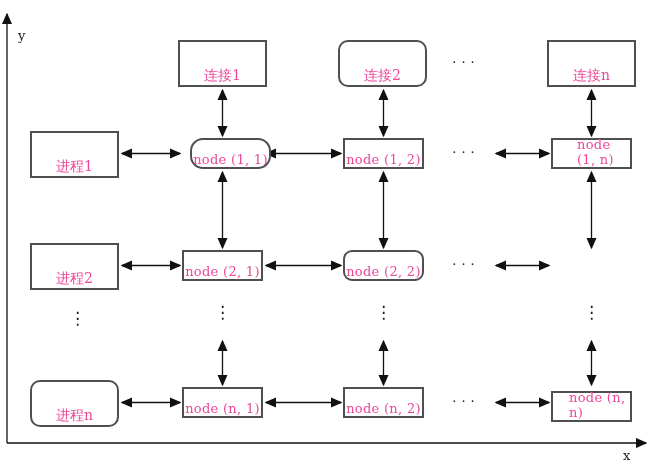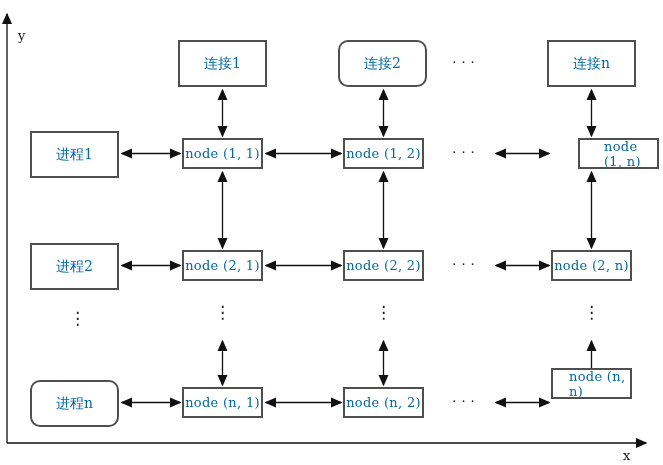--- a/index.html
+++ b/index.html
@@ -19,23 +19,23 @@
     position: absolute;
     left: 0; top: 0;
     width: 663px; height: 465px;
   }
   .box {
     position: absolute;
     background: #ffffff;
     border: 2px solid #4f4f4f;
     box-sizing: border-box;
     display: flex;
-    align-items: center;
+    align-items: flex-end;
     justify-content: center;
-    color: #0369a1;
+    color: #ec4899;
   }
   .big-box {
     width: 89px;
     height: 47px;
     font-size: 14px;
   }
   .node-box {
     width: 81px;
     height: 31px;
     font-size: 13px;
@@ -122,47 +122,44 @@
   <div class="box big-box" style="left:30px; top:131px;">
     <span>进程1</span>
   </div>
   <div class="box big-box" style="left:30px; top:243px;">
     <span>进程2</span>
   </div>
   <div class="box big-box" style="left:30px; top:380px;border-radius:10px;">
     <span>进程n</span>
   </div>
 
-  <div class="box node-box" style="left:182px; top:138px;">
+  <div class="box node-box" style="left:190px; top:138px;border-radius:13px;">
     <span>node (1, 1)</span>
   </div>
   <div class="box node-box" style="left:343px; top:138px;">
     <span>node (1, 2)</span>
   </div>
-  <div class="box node-box" style="left:578px; top:138px;padding-left:24px;">
+  <div class="box node-box" style="left:551px; top:138px;padding-left:24px;">
     <span>node (1, n)</span>
   </div>
 
   <div class="box node-box" style="left:182px; top:250px;">
     <span>node (2, 1)</span>
   </div>
-  <div class="box node-box" style="left:343px; top:250px;">
+  <div class="box node-box" style="left:343px; top:250px;border-radius:9px;">
     <span>node (2, 2)</span>
-  </div>
-  <div class="box node-box" style="left:551px; top:250px;">
-    <span>node (2, n)</span>
   </div>
 
   <div class="box node-box" style="left:182px; top:387px;">
     <span>node (n, 1)</span>
   </div>
   <div class="box node-box" style="left:343px; top:387px;">
     <span>node (n, 2)</span>
   </div>
-  <div class="box node-box" style="left:551px; top:368px;padding-left:16px;">
+  <div class="box node-box" style="left:551px; top:391px;padding-left:16px;">
     <span>node (n, n)</span>
   </div>
 
   <span class="hdots" style="left:444px; top:55px;">···</span>
   <span class="hdots" style="left:444px; top:145px;">···</span>
   <span class="hdots" style="left:444px; top:257px;">···</span>
   <span class="hdots" style="left:444px; top:394px;">···</span>
 
   <span class="vdots" style="left:69px;  top:306px;">⋮</span>
   <span class="vdots" style="left:214px; top:300px;">⋮</span>

